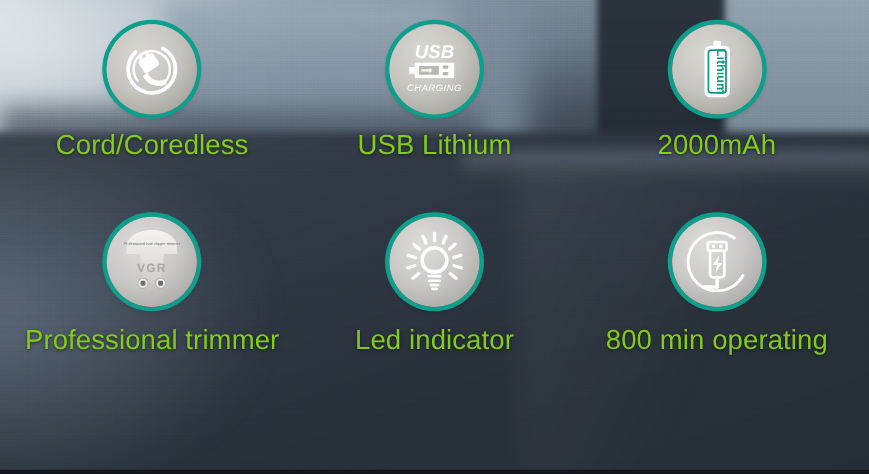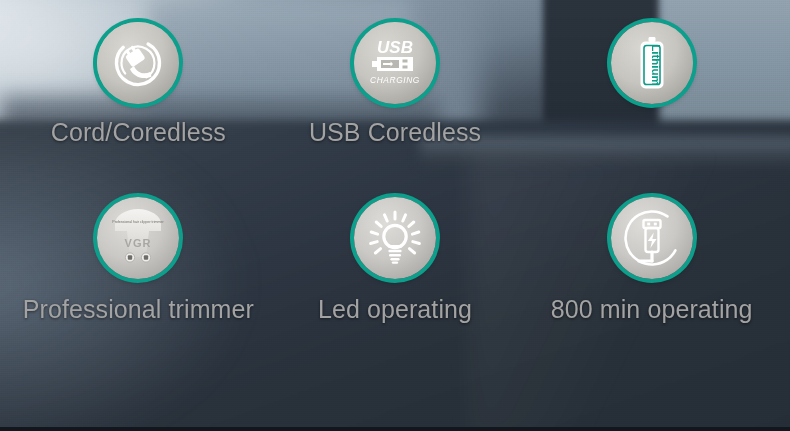--- a/index.html
+++ b/index.html
@@ -135,21 +135,21 @@
     justify-content: center;
   }
   .badge.row2 {
     background: radial-gradient(circle at 38% 32%, #dedcd8 0%, #cbc9c5 46%, #b0aeaa 78%, #9e9c98 100%);
     text-decoration: underline;
   }
   .badge svg { display: block; }
 
   .caption {
     margin-top: 14px;
-    color: #a3a3a3;
+    color: #84cc16;
     font-size: 25px;
     font-weight: 400;
     letter-spacing: .1px;
     white-space: nowrap;
     text-shadow: 0 1px 3px rgba(0,0,0,.55);
   }
 
   
   .cell.r2 .caption { margin-top: 16px; }
 
@@ -224,34 +224,35 @@
             <rect x="15" y="24" width="18" height="8" fill="#b9b7b2"></rect>
             <path d="M17 28 h10 l-2.4 -2.4 v1.4 h-7.6 z" fill="#ffffff"></path>
             <path d="M17 28 h10 l-2.4 2.4 v-1.4 h-7.6 z" fill="#ffffff"></path>
             <rect x="36.5" y="23.5" width="5" height="3" fill="#b9b7b2"></rect>
             <rect x="36.5" y="29.5" width="5" height="3" fill="#b9b7b2"></rect>
 
             <text class="usbtxt" x="29" y="47" text-anchor="middle" font-size="8.4" font-style="italic" letter-spacing="0.6">CHARGING</text>
           </svg>
         </span>
       </div>
-      <div class="caption">USB Coredless</div>
+      <div class="caption">USB Lithium</div>
     </div>
 
     <div class="cell r1">
       <div class="badge">
         <span>
           <svg width="52" height="58" viewBox="0 0 52 58">
             <rect x="22.5" y="3" width="7" height="5" rx="1.4" fill="#ffffff"></rect>
             <rect x="14.5" y="7.5" width="23" height="47" rx="5" fill="#ffffff"></rect>
             <rect x="18" y="11.5" width="16" height="39" rx="2.6" fill="none" stroke="#0e9c89" stroke-width="1.6"></rect>
             <text class="lithium-label" x="26" y="31" text-anchor="middle" font-size="11.5" transform="rotate(90 26 31)">Lithium</text>
           </svg>
         </span>
       </div>
+      <div class="caption">2000mAh</div>
     </div>
 
     <div class="cell r2">
       <div class="badge row2">
         <span>
           <svg width="64" height="62" viewBox="0 0 64 62">
             <defs>
               <linearGradient id="headg" x1="0" y1="0" x2="0" y2="1">
                 <stop offset="0%" stop-color="#f4f3f1"></stop>
                 <stop offset="55%" stop-color="#e3e1dd"></stop>
@@ -299,21 +300,21 @@
 
             <g stroke="#ffffff" stroke-width="2.4" stroke-linecap="round">
               <line x1="23.6" y1="42" x2="34.4" y2="42"></line>
               <line x1="24.2" y1="46.2" x2="33.8" y2="46.2"></line>
               <line x1="25.6" y1="50.2" x2="32.4" y2="50.2"></line>
             </g>
             <path d="M27 53.6 h4" stroke="#ffffff" stroke-width="2.4" stroke-linecap="round"></path>
           </svg>
         </span>
       </div>
-      <div class="caption">Led operating</div>
+      <div class="caption">Led indicator</div>
     </div>
 
     <div class="cell r2">
       <div class="badge row2">
         <span>
           <svg width="62" height="62" viewBox="0 0 62 62">
 
             <path d="M31 4.5 a26.5 26.5 0 1 1 -0.1 0" fill="none" stroke="#ffffff" stroke-width="2.6" stroke-linecap="round" stroke-dasharray="128 40" transform="rotate(118 31 31)"></path>
 
             <rect x="22.5" y="13" width="17" height="8" rx="1.6" fill="none" stroke="#ffffff" stroke-width="2.4"></rect>

